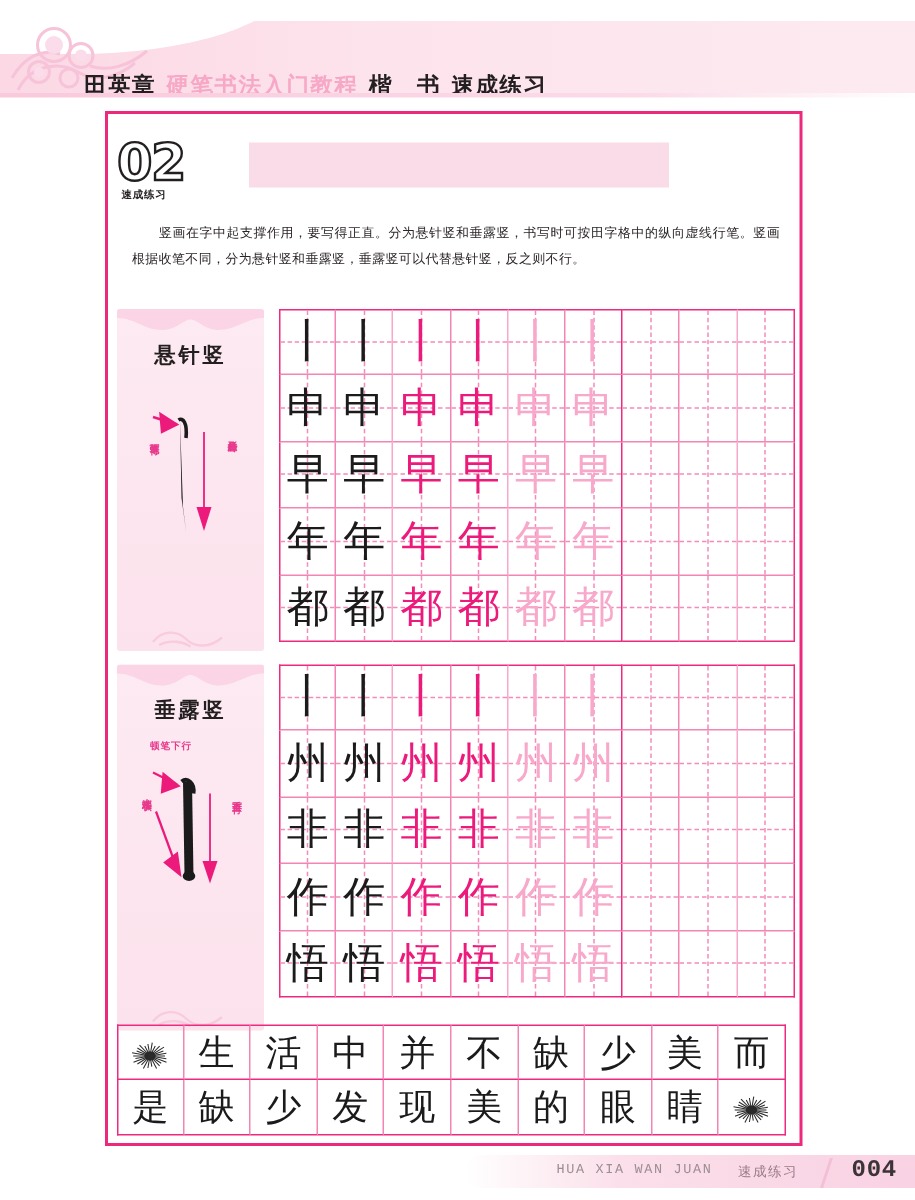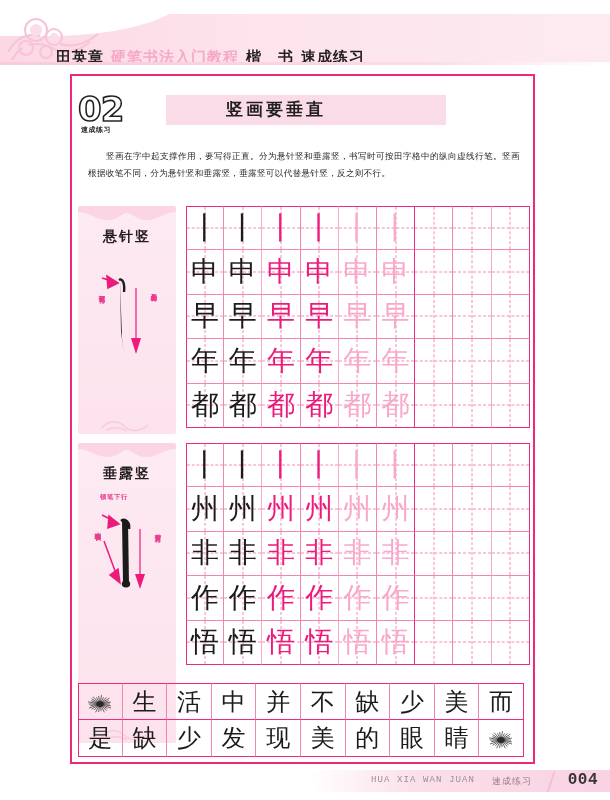--- a/index.html
+++ b/index.html
@@ -77,21 +77,21 @@
     text-align: justify; text-indent: 18px; letter-spacing: 0.3px;
   }
 
   
   .side-panel {
     position: absolute; left: 78px; width: 98px;
     background: linear-gradient(180deg,#fdeaf2 0%, #fce2ec 100%);
     border-radius: 2px; overflow: hidden;
   }
   .side-panel.p1 { top: 206px; height: 228px; font-family: Liberation Serif, serif; }
-  .side-panel.p2 { top: 443px; height: 300px; }
+  .side-panel.p2 { top: 443px; height: 244px; }
   .panel-scallop { position:absolute; left:0; top:0; width:98px; height:16px; }
   .panel-scallop-b { position:absolute; left:0; bottom:0; width:98px; height:18px; }
   .panel-title {
     position: absolute; left: 0; top: 22px; width: 98px; text-align: center;
     font-size: 14px; font-weight: 700; color: #231f20; letter-spacing: 2px;
   }
   .stroke-diagram { position: absolute; left: 0; top: 56px; width: 98px; height: 120px; }
   .vlabel {
     position: absolute;
     writing-mode: vertical-rl;
@@ -207,21 +207,20 @@
   </div>
 </div>
 <div class="header-rule"></div>
 
 <div class="page-frame"></div>
 
 <div class="title-row">
   <div class="title-band"></div>
   <div class="lesson-num">02</div>
   <div class="lesson-sub">速成练习</div>
-  <div class="title-main">竖画要垂直</div>
 </div>
 
 <p class="intro">竖画在字中起支撑作用，要写得正直。分为悬针竖和垂露竖，书写时可按田字格中的纵向虚线行笔。竖画根据收笔不同，分为悬针竖和垂露竖，垂露竖可以代替悬针竖，反之则不行。</p>
 
 <div class="side-panel p1">
   <svg class="panel-scallop" viewBox="0 0 98 16" preserveAspectRatio="none">
     <path d="M0 0 H98 V6 C 86 6, 80 14, 68 14 C 58 14, 54 7, 49 7 C 44 7, 40 14, 30 14 C 18 14, 12 6, 0 6 Z" fill="#fbd5e5"></path>
   </svg>
   <svg class="panel-scallop-b" viewBox="0 0 98 18">
     <g fill="none" stroke="#f9cbde" stroke-width="1.6">

